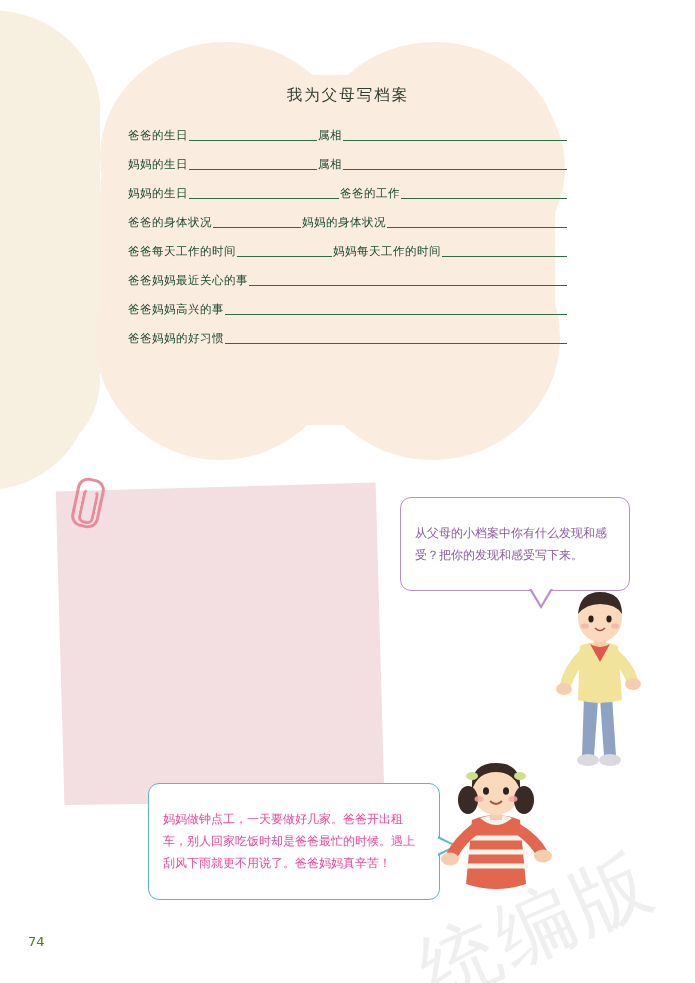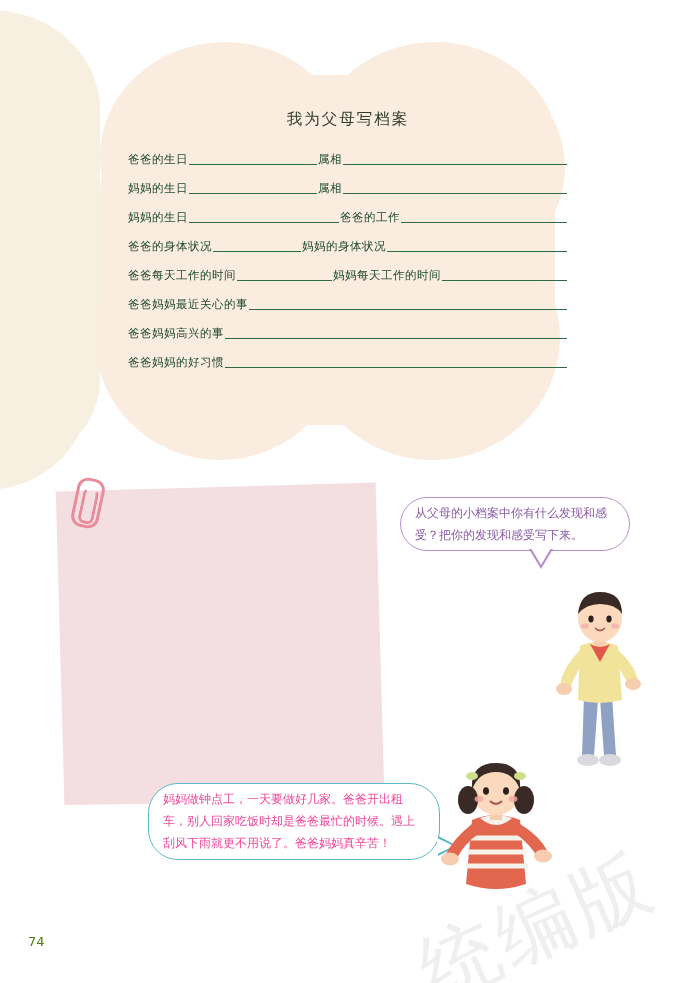--- a/index.html
+++ b/index.html
@@ -59,21 +59,20 @@
     top: 85px;
     width: 440px;
   }
   .archive-title {
     text-align: center;
     font-size: 15.5px;
     color: #2f3b2c;
     letter-spacing: 2px;
     font-family: "DejaVu Sans", sans-serif;
     margin-bottom: 22px;
-    margin-top: 24px;
   }
   .form-line {
     display: flex;
     align-items: flex-end;
     font-size: 11.5px;
     color: #1d4a30;
     font-family: Liberation Sans, sans-serif;
     margin-bottom: 16px;
     white-space: nowrap;
   }
@@ -129,22 +128,22 @@
     border: 3px solid #e98b9b;
     border-radius: 7px;
     border-top-color: transparent;
   }
 
   
   .bubble {
     position: absolute;
     background: #ffffff;
     border: 1.6px solid #5bb8c4;
-    border-radius: 30px;
-    padding: 4px 14px;
+    border-radius: 11px;
+    padding: 24px 14px;
     font-size: 12px;
     line-height: 1.85;
     font-family: "DejaVu Sans", sans-serif;
   }
   .bubble-top {
     left: 400px;
     top: 497px;
     width: 200px;
     color: #8a5ba4;
     border-color: #b98fcb;

